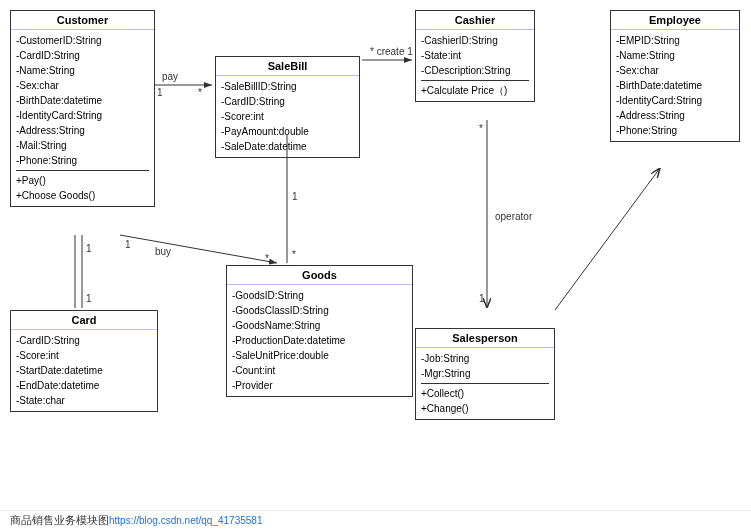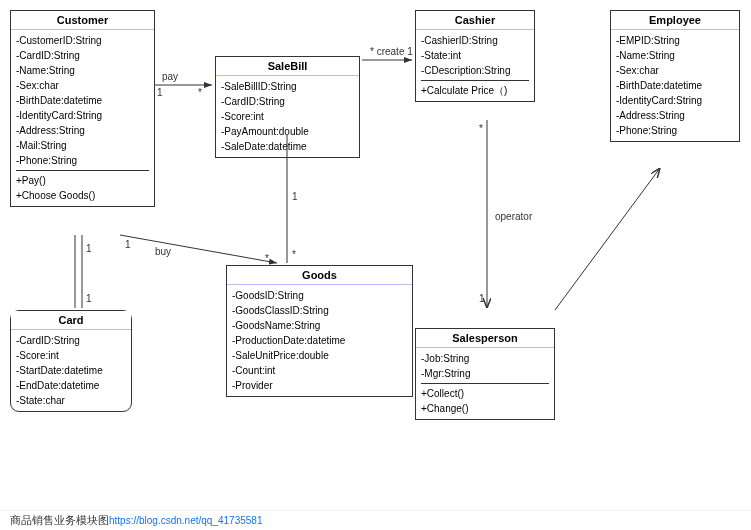--- a/index.html
+++ b/index.html
@@ -120,21 +120,21 @@
       <div>-EMPID:String</div>
       <div>-Name:String</div>
       <div>-Sex:char</div>
       <div>-BirthDate:datetime</div>
       <div>-IdentityCard:String</div>
       <div>-Address:String</div>
       <div>-Phone:String</div>
     </div>
   </div>
 
-  <div class="uml-class" style="left:10px; top:310px; width:122px;border-radius:9px;">
+  <div class="uml-class" style="left:10px; top:310px; width:148px;">
     <div class="uml-class-header">Card</div>
     <div class="uml-class-body">
       <div>-CardID:String</div>
       <div>-Score:int</div>
       <div>-StartDate:datetime</div>
       <div>-EndDate:datetime</div>
       <div>-State:char</div>
     </div>
   </div>
 

